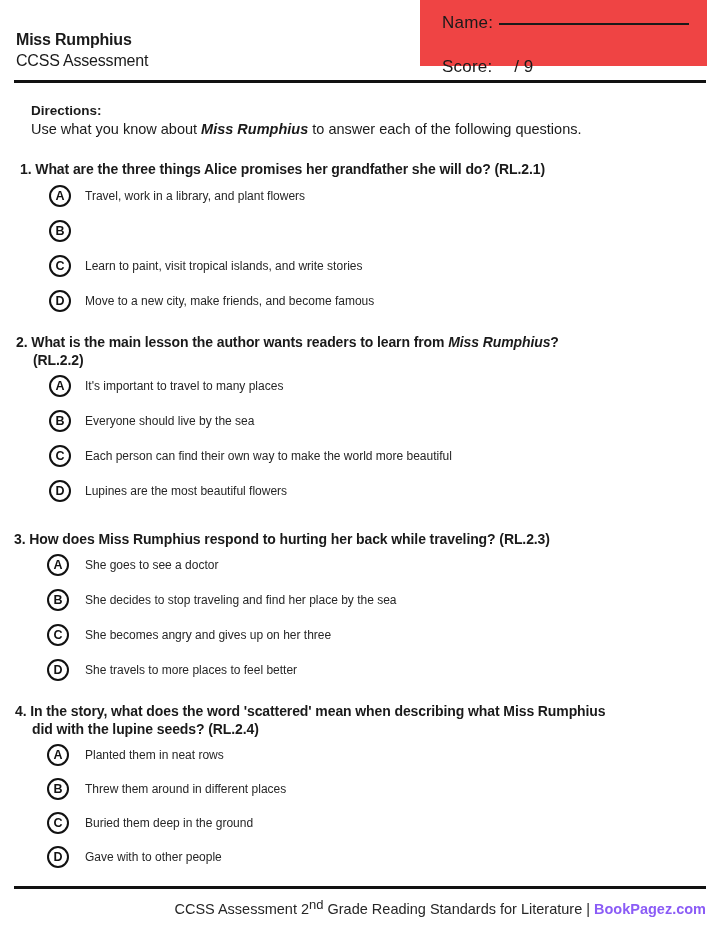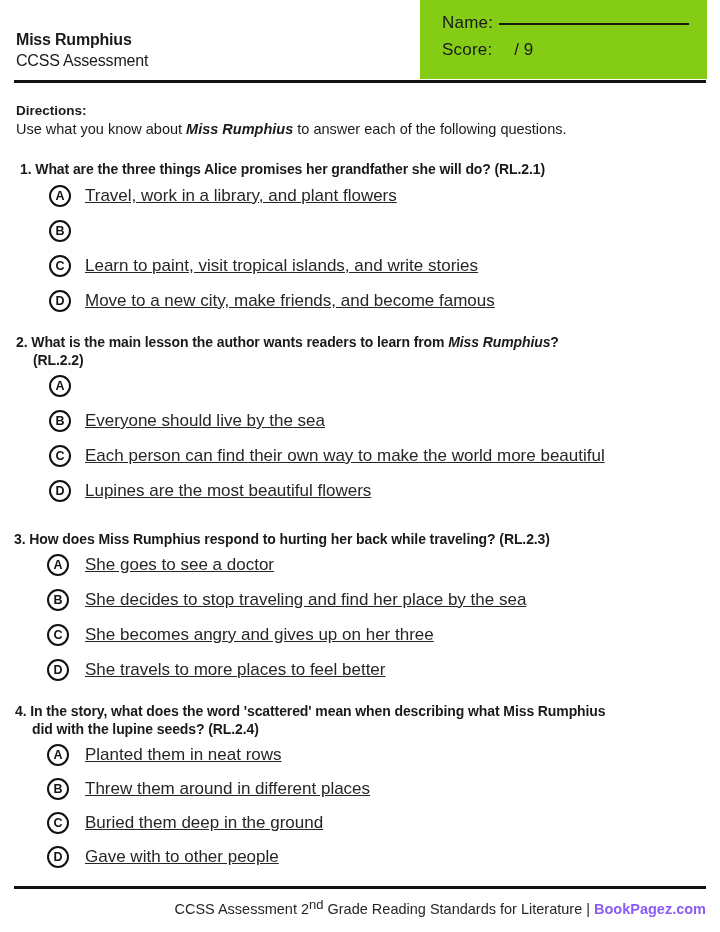--- a/index.html
+++ b/index.html
@@ -22,32 +22,32 @@
     left: 0;
     top: 0;
     width: 720px;
     height: 84px;
   }
   .score-box {
     position: absolute;
     left: 420px;
     top: 0;
     width: 287px;
-    height: 79px;
-    background: #84cc16;
+    height: 66px;
+    background: #ef4444;
   }
   .score-row {
     position: absolute;
     left: 22px;
     font-size: 17px;
     color: #1a1a1a;
     white-space: nowrap;
   }
   .score-row.name { top: 13px; }
-  .score-row.score { top: 40px; }
+  .score-row.score { top: 57px; }
   .name-label, .score-label { letter-spacing: 0.2px; }
   .name-rule {
     display: inline-block;
     width: 190px;
     border-bottom: 2px solid #1a1a1a;
     margin-left: 6px;
     vertical-align: 3px;
   }
   .score-value {
     display: inline-block;
@@ -75,21 +75,21 @@
     left: 14px;
     top: 80px;
     width: 692px;
     height: 0;
     border-top: 3px solid #111111;
   }
 
   
   .directions {
     position: absolute;
-    left: 16px;
+    left: 31px;
     top: 102px;
     width: 690px;
   }
   .directions-label {
     font-size: 13.5px;
     font-weight: bold;
     line-height: 17px;
   }
   .directions-text {
     font-size: 14.5px;
@@ -137,25 +137,24 @@
     border: 2px solid #111111;
     border-radius: 50%;
     box-sizing: border-box;
     font-size: 12.5px;
     font-weight: bold;
     line-height: 19px;
     text-align: center;
     color: #111111;
   }
   .option-text {
-    font-size: 17px;
+    font-size: 12px;
     line-height: 22px;
     color: #262626;
     white-space: nowrap;
-    text-decoration: underline;
   }
 
   
   .q1 .q-stem { margin-left: 20px; }
   .q2 .q-stem { margin-left: 16px; }
   .q3 .q-stem { margin-left: 14px; margin-top: 15px; }
   .q4 .q-stem { margin-left: 15px; }
   .q1 .bubble { left: 49px; }
   .q2 .bubble { left: 49px; }
   .q3 .bubble { left: 47px; }
@@ -249,20 +248,21 @@
   </div>
 
   <div class="question q2">
     <div class="q-stem">
       <span class="q-num">2.</span>
       <span>What is the main lesson the author wants readers to learn from </span><i>Miss Rumphius</i><span>? (RL.2.2)</span>
     </div>
     <div class="options">
       <div class="option">
         <span class="bubble">A</span>
+        <span class="option-text">It's important to travel to many places</span>
       </div>
       <div class="option">
         <span class="bubble">B</span>
         <span class="option-text">Everyone should live by the sea</span>
       </div>
       <div class="option">
         <span class="bubble">C</span>
         <span class="option-text">Each person can find their own way to make the world more beautiful</span>
       </div>
       <div class="option">

